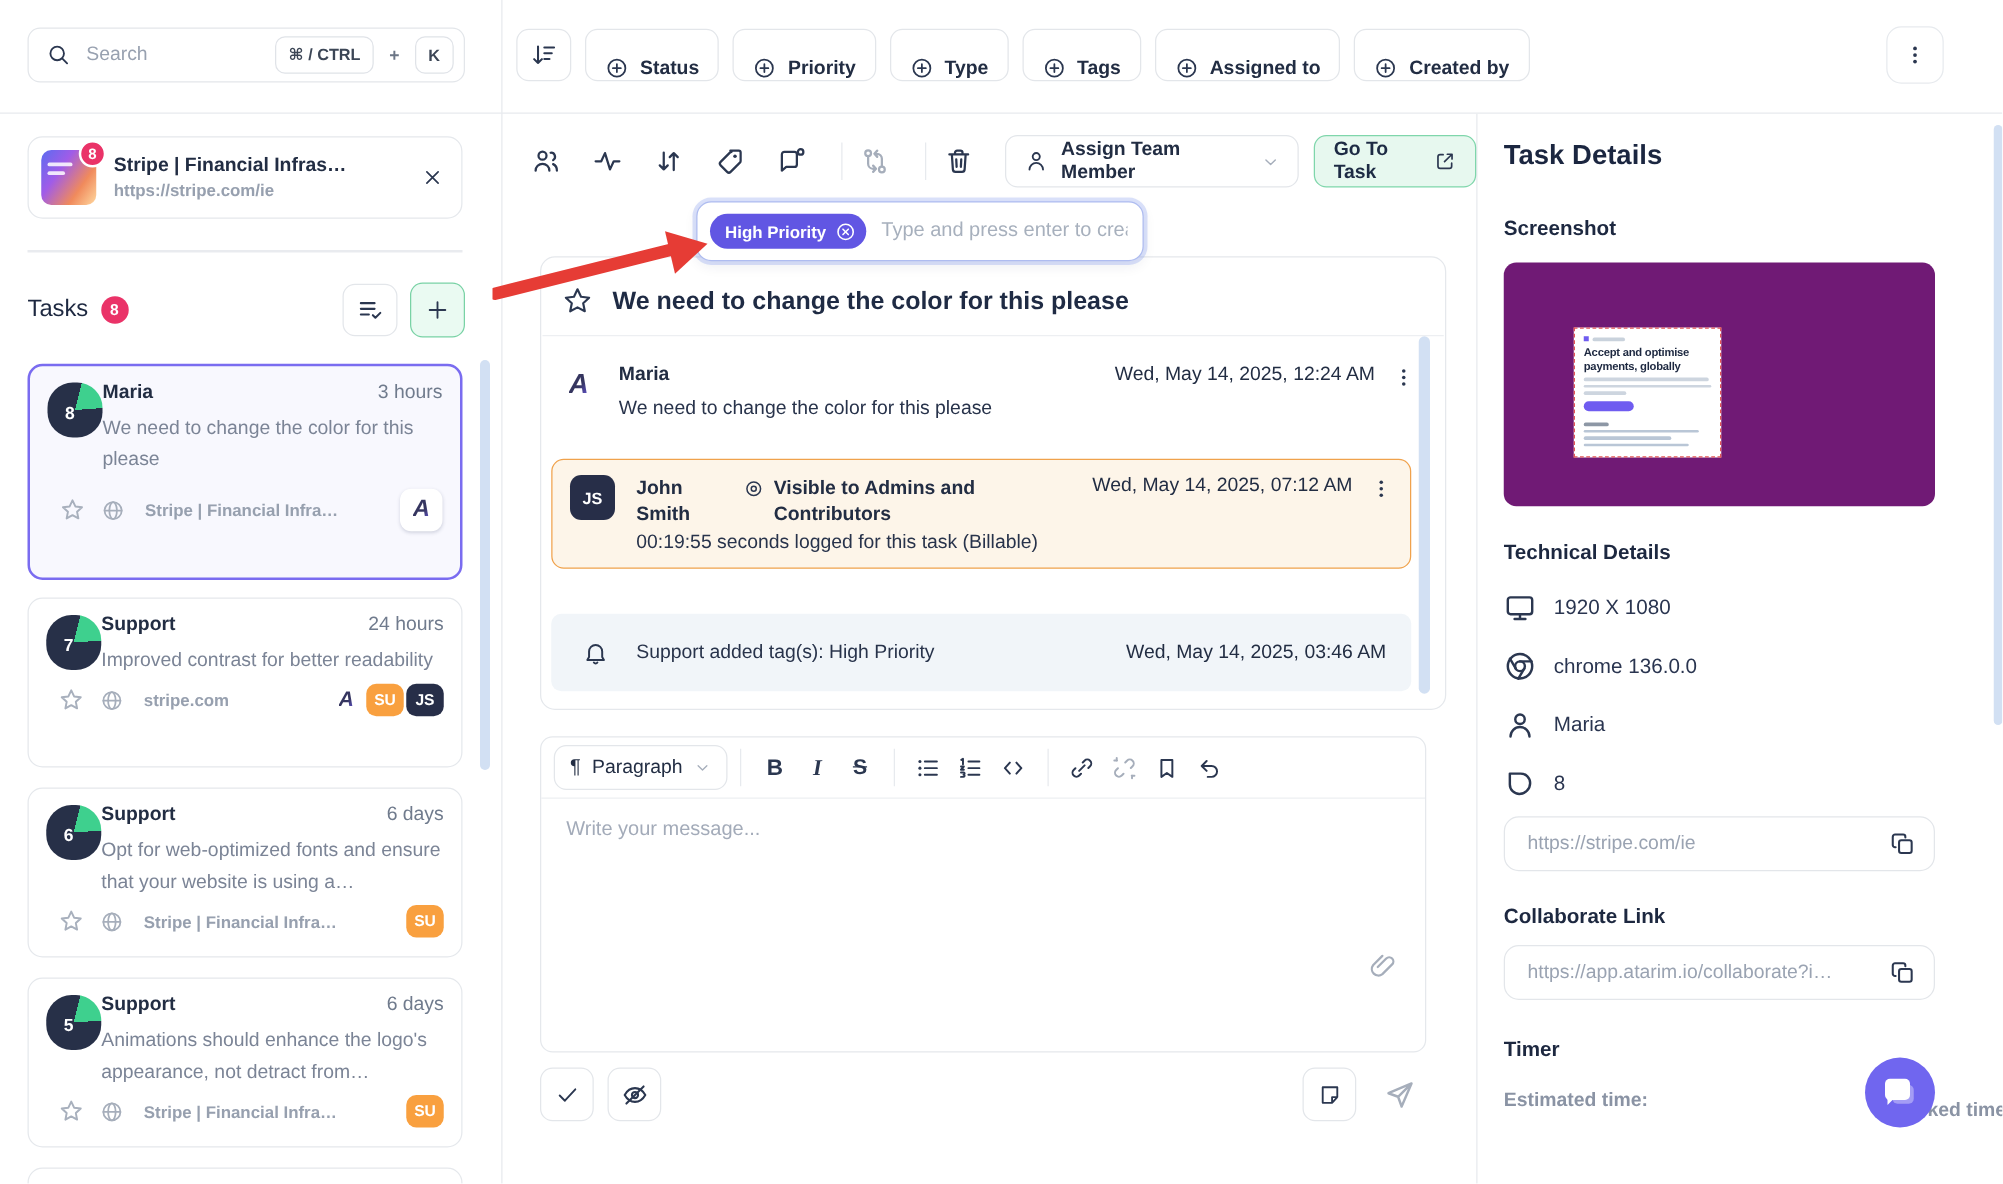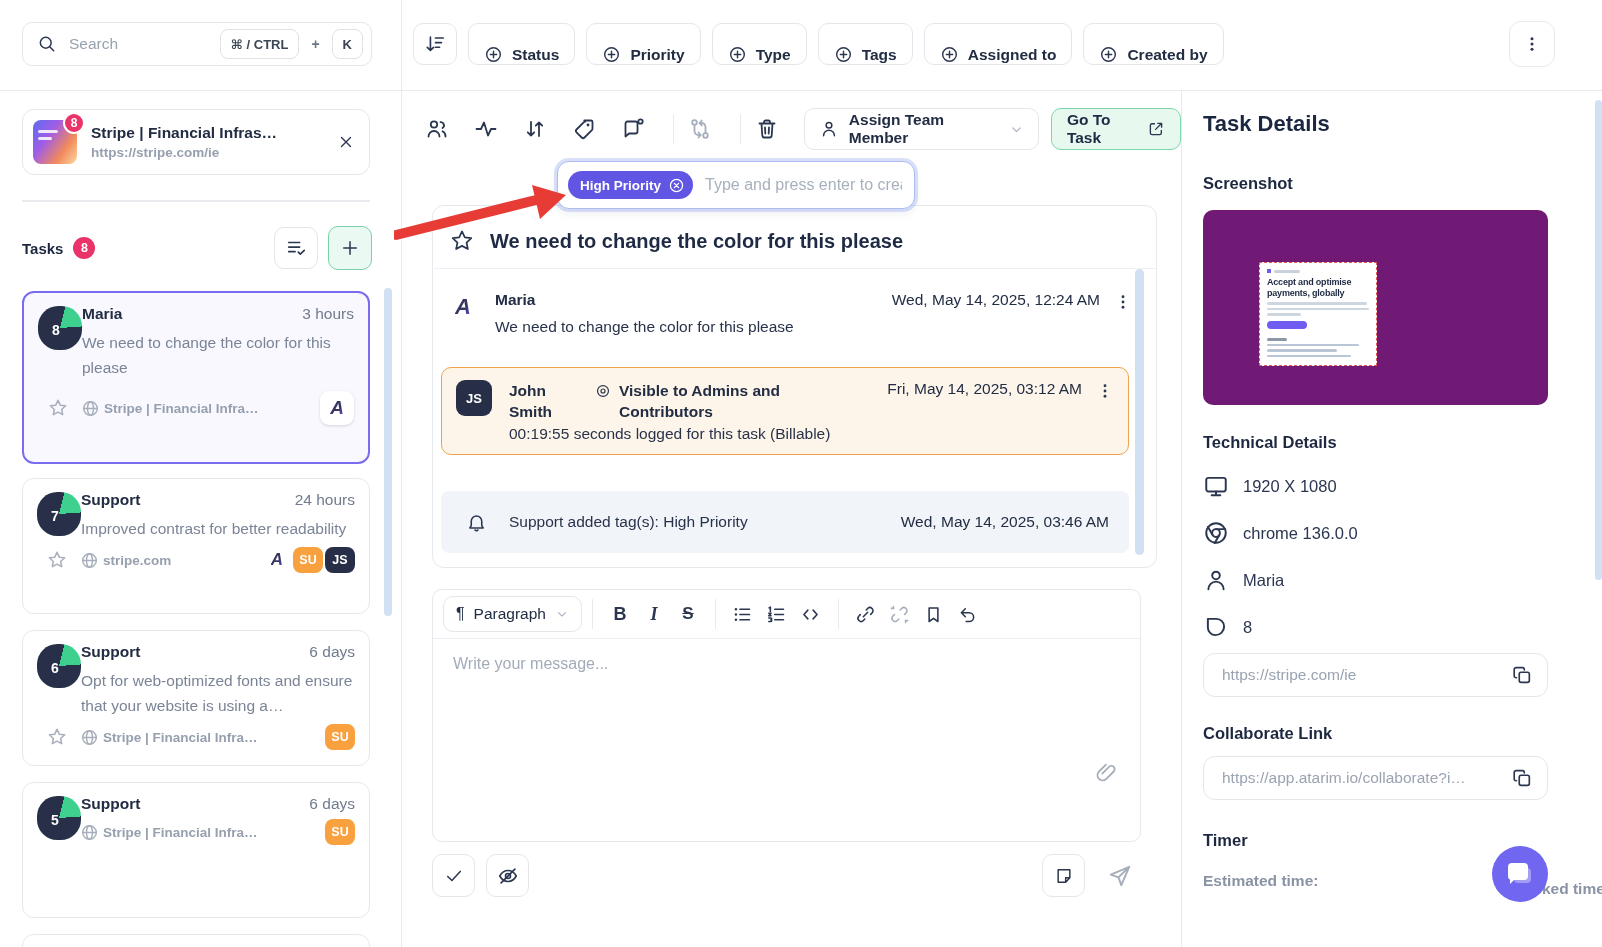--- a/index.html
+++ b/index.html
@@ -27,34 +27,34 @@
   .sitecard{position:absolute;left:22px;top:18px;width:348px;height:66px;border:1px solid #e5e8ec;border-radius:12px;display:flex;align-items:center;padding:0 14px 0 10px;gap:14px;background:#fff;}
   .favicon{position:relative;width:44px;height:44px;border-radius:8px;background:linear-gradient(125deg,#5b6cf0 0%,#a05ce8 35%,#f08a5c 70%,#ffd9a0 100%);flex-shrink:0;}
   .favicon .l1,.favicon .l2{position:absolute;left:5px;height:3px;background:rgba(255,255,255,.85);border-radius:2px;}
   .favicon .l1{top:10px;width:20px;}
   .favicon .l2{top:17px;width:14px;}
   .favbadge{position:absolute;top:-8px;right:-8px;width:22px;height:22px;border-radius:50%;background:#ea3368;border:2px solid #fff;color:#fff;font-size:12px;font-weight:bold;display:flex;align-items:center;justify-content:center;}
   .sitecard .t{font-size:15.5px;font-weight:bold;color:#222d43;white-space:nowrap;}
   .sitecard .u{font-size:13.5px;font-weight:bold;color:#97a0af;margin-top:3px;}
   .sb-div{position:absolute;left:22px;top:109px;width:348px;height:2px;background:#e9ebef;}
   .tasks-hdr{position:absolute;left:22px;top:134px;width:350px;height:46px;display:flex;align-items:center;}
-  .tasks-hdr .lbl{font-size:15px;font-weight:700;color:#1d2840;}
+  .tasks-hdr .lbl{font-size:19px;font-weight:400;color:#1d2840;}
   .countbadge{width:22px;height:22px;border-radius:50%;background:#ea3368;color:#fff;font-size:12.5px;font-weight:bold;display:flex;align-items:center;justify-content:center;margin-left:10px;}
   .tasks-hdr .sp{flex:1;}
   .addbtn{width:44px;height:44px;border:1px solid #79d2a5;border-radius:10px;background:#eafaf2;display:flex;align-items:center;justify-content:center;cursor:pointer;}
   .taskcard{position:absolute;left:22px;width:348px;border:1px solid #e5e8ec;border-radius:12px;background:#fff;padding:12px 14px 10px 14px;cursor:pointer;}
   .taskcard.sel{border:2px solid #7a6cf0;background:#f8f8fe;}
   .pie{position:absolute;left:14px;top:13px;width:44px;height:44px;border-radius:46%;background:conic-gradient(#273048 0 14deg,#3ed08e 14deg 86deg,#273048 86deg 360deg);color:#fff;font-size:14px;font-weight:bold;display:flex;align-items:center;justify-content:center;}
   .pie span{transform:translate(-4px,2px);}
   .tc-head{display:flex;padding-left:44px;align-items:baseline;}
   .tc-author{font-size:15.5px;font-weight:bold;color:#222d43;}
   .tc-time{margin-left:auto;font-size:15.5px;color:#707b8d;}
   .tc-text{padding-left:44px;margin-top:7px;font-size:15.5px;line-height:25px;color:#7b8496;}
   .tc-foot{display:flex;align-items:center;margin-top:11px;padding-left:9px;gap:12px;}
-  .tc-site{display:flex;align-items:center;gap:4px;font-size:13.5px;font-weight:bold;color:#97a0af;}
+  .tc-site{display:flex;align-items:center;gap:16px;font-size:13.5px;font-weight:bold;color:#97a0af;}
   .tc-avatars{margin-left:auto;display:flex;align-items:center;gap:5px;}
   .av-logo{width:34px;height:34px;border-radius:9px;background:#fff;display:flex;align-items:center;justify-content:center;font-size:19px;font-weight:800;font-style:italic;color:#2d2a5e;}
   .taskcard.sel .av-logo{box-shadow:0 1px 3px rgba(40,50,90,.18);}
   .av-logo i{background:linear-gradient(135deg,#35355f 55%,#6f5cf0 100%);-webkit-background-clip:text;background-clip:text;color:transparent;font-style:italic;}
   .av-sq{width:30px;height:26px;border-radius:8px;color:#fff;font-size:12.5px;font-weight:bold;display:flex;align-items:center;justify-content:center;}
   .av-su{background:#f9a03f;}
   .av-js{background:#272e48;}
   .scrollthumb{position:absolute;background:#d2e0f3;border-radius:5px;}
   
   .main{position:absolute;left:402px;top:91px;width:779px;height:856px;}
@@ -370,20 +370,21 @@
     </div>
 
     <div class="taskcard" style="top:691px;height:136px;">
       <div class="pie">
           <span>5</span>
         </div>
       <div class="tc-head">
         <span class="tc-author">Support</span>
         <span class="tc-time">6 days</span>
       </div>
+      <div class="tc-text">Animations should enhance the logo's appearance, not detract from…</div>
       <div class="tc-foot" style="margin-top:6px;">
         <span>
             <svg width="22" height="22" viewBox="0 0 24 24">
               <path d="M12 3.6 l2.5 5.3 5.8.7 -4.3 4 1.1 5.7 L12 16.5 6.9 19.3 8 13.6 3.7 9.6 9.5 8.9 Z" fill="none" stroke="#a8b0bd" stroke-width="1.7" stroke-linejoin="round"></path>
             </svg>
           </span>
         <span class="tc-site">
             <span>
               <svg width="19" height="19" viewBox="0 0 24 24">
                 <circle class="ic ic-gray" cx="12" cy="12" r="8.6"></circle>
@@ -512,21 +513,21 @@
           <span class="js-vis">
             <span style="margin-top:3px;">
                 <svg width="16" height="16" viewBox="0 0 24 24">
                   <circle class="ic" cx="12" cy="12" r="8.2" stroke-width="1.6"></circle>
                   <circle class="ic" cx="12" cy="12" r="3" stroke-width="1.6"></circle>
                 </svg>
               </span>
             <span class="txt">Visible to Admins and Contributors</span>
           </span>
           <div class="cm-right" style="margin-left:auto;">
-            <span class="cm-time">Fri, May 14, 2025, 03:12 AM</span>
+            <span class="cm-time">Wed, May 14, 2025, 07:12 AM</span>
             <span class="kebab-s">
                 <svg width="18" height="18" viewBox="0 0 24 24">
                   <circle cx="12" cy="5" r="1.9" fill="#2b3750"></circle>
                   <circle cx="12" cy="12" r="1.9" fill="#2b3750"></circle>
                   <circle cx="12" cy="19" r="1.9" fill="#2b3750"></circle>
                 </svg>
               </span>
           </div>
         </div>
         <div class="js-logged">00:19:55 seconds logged for this task (Billable)</div>

